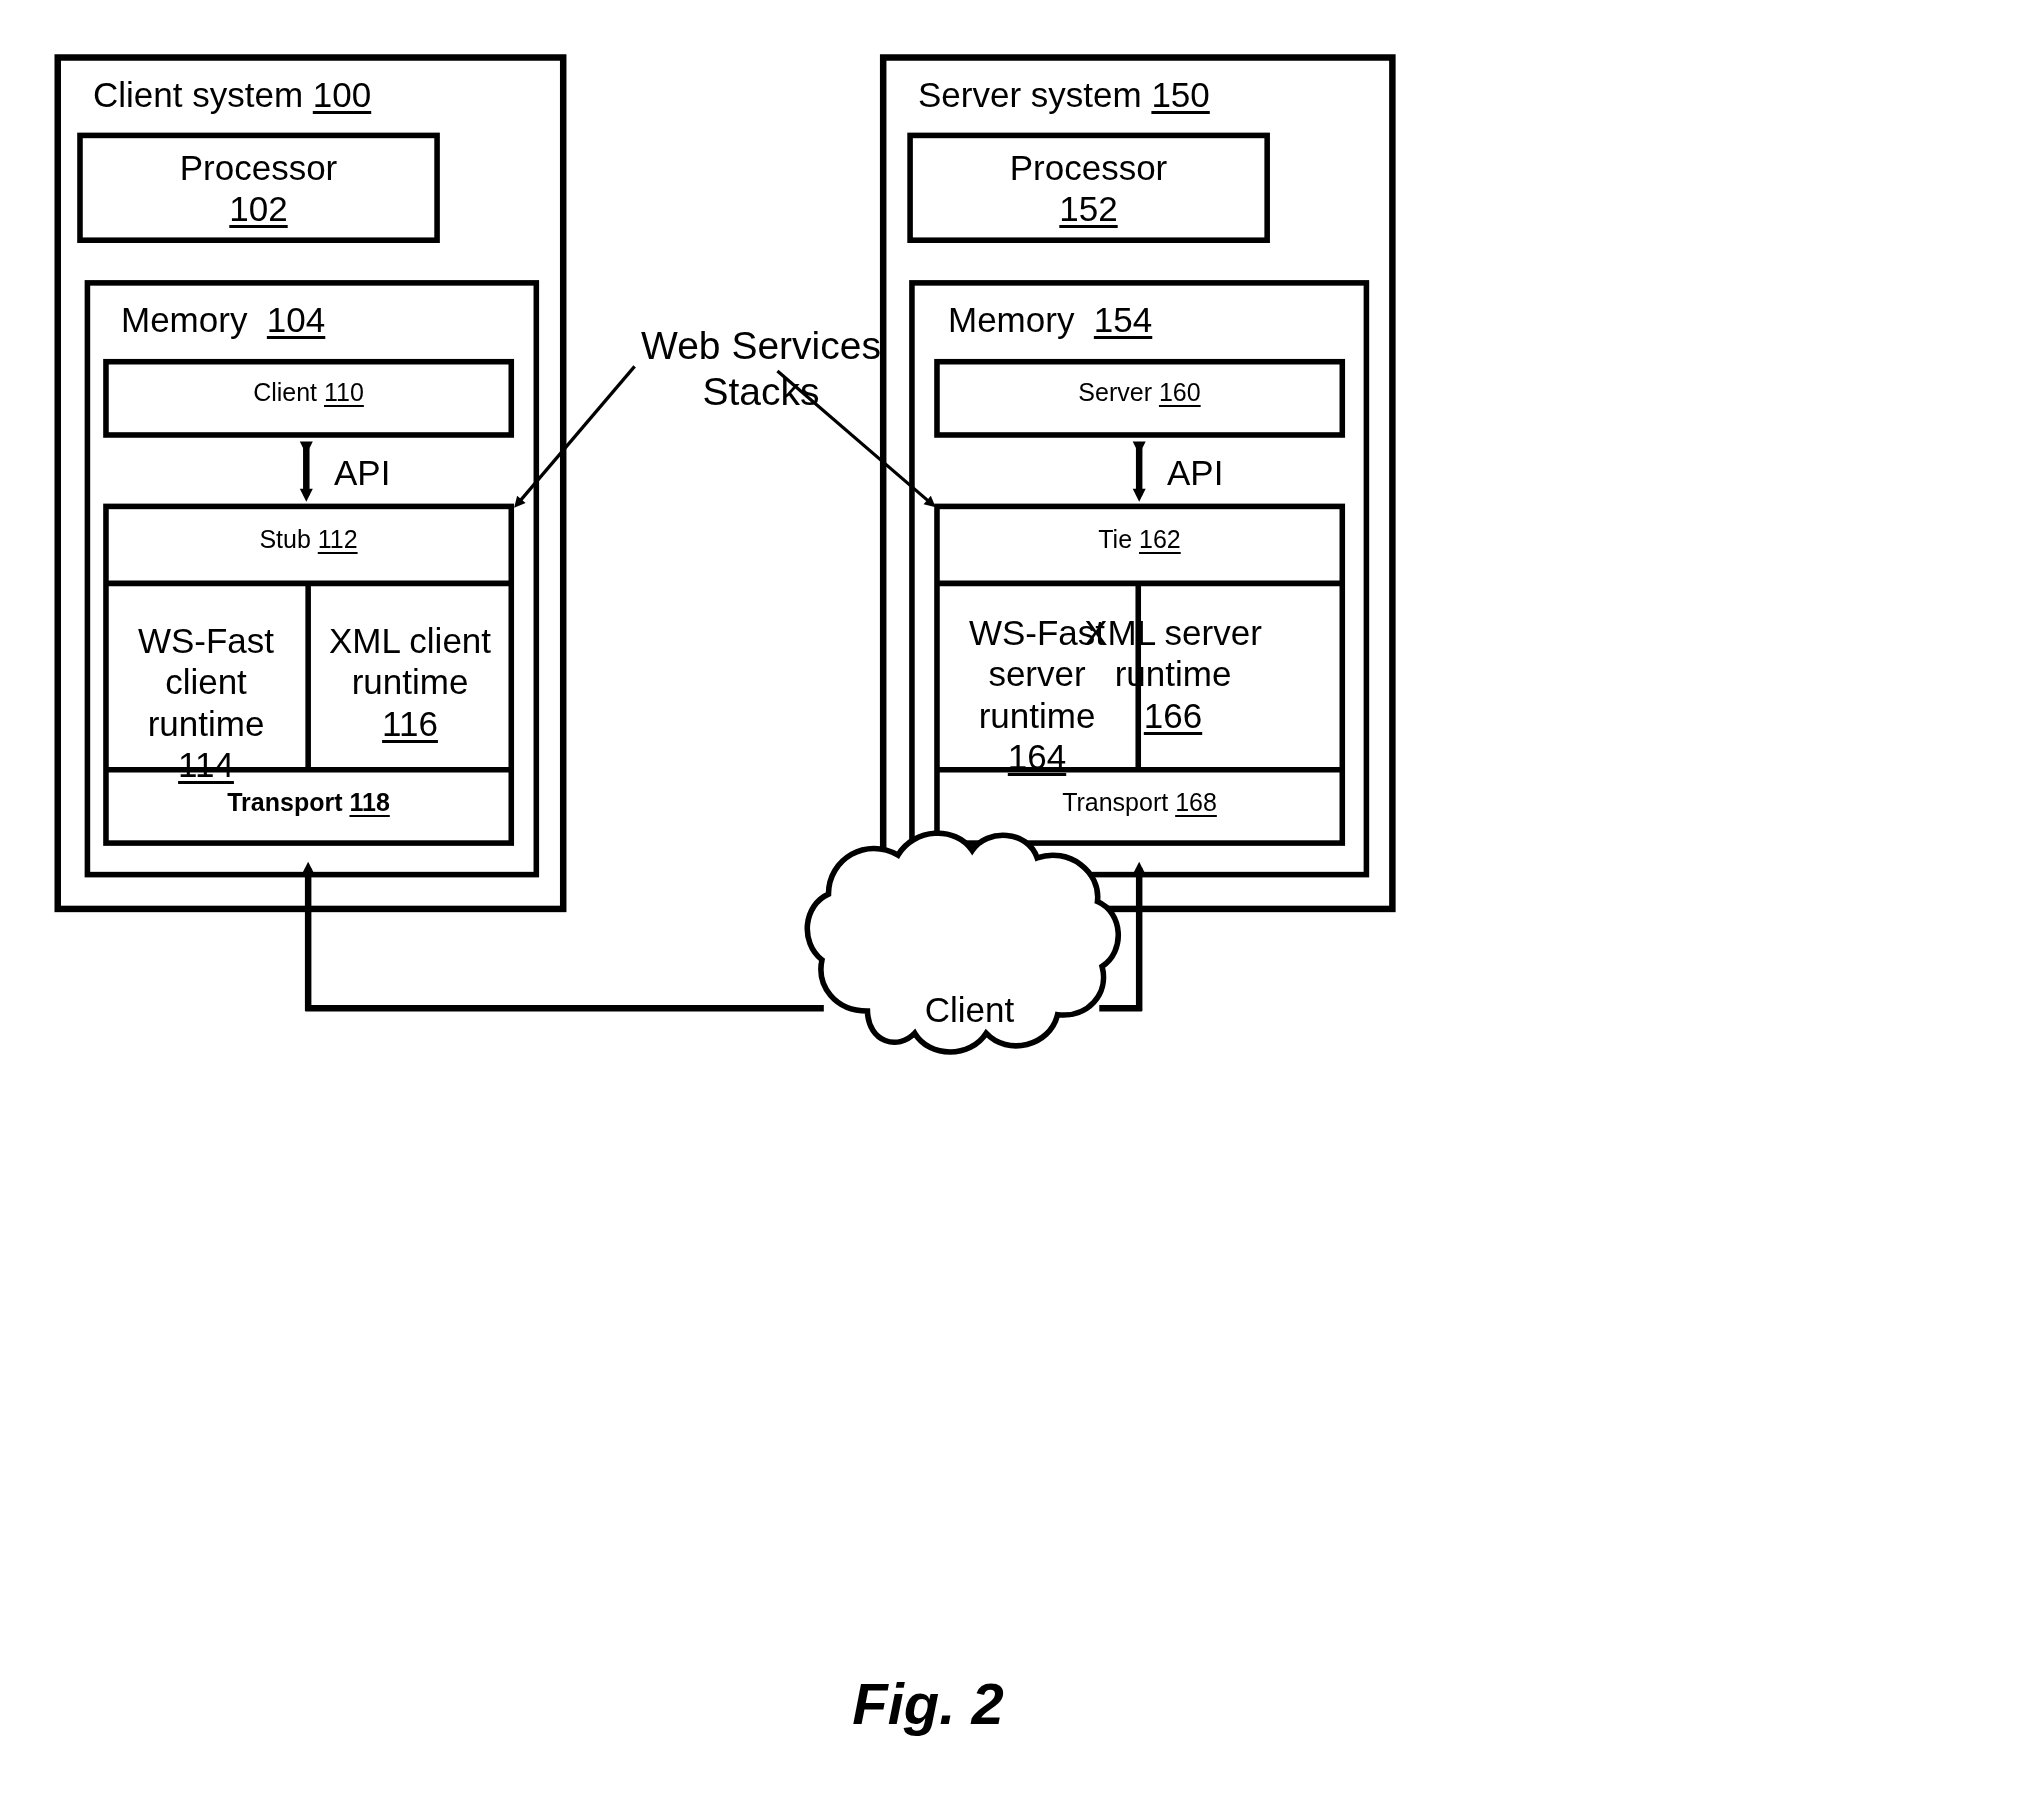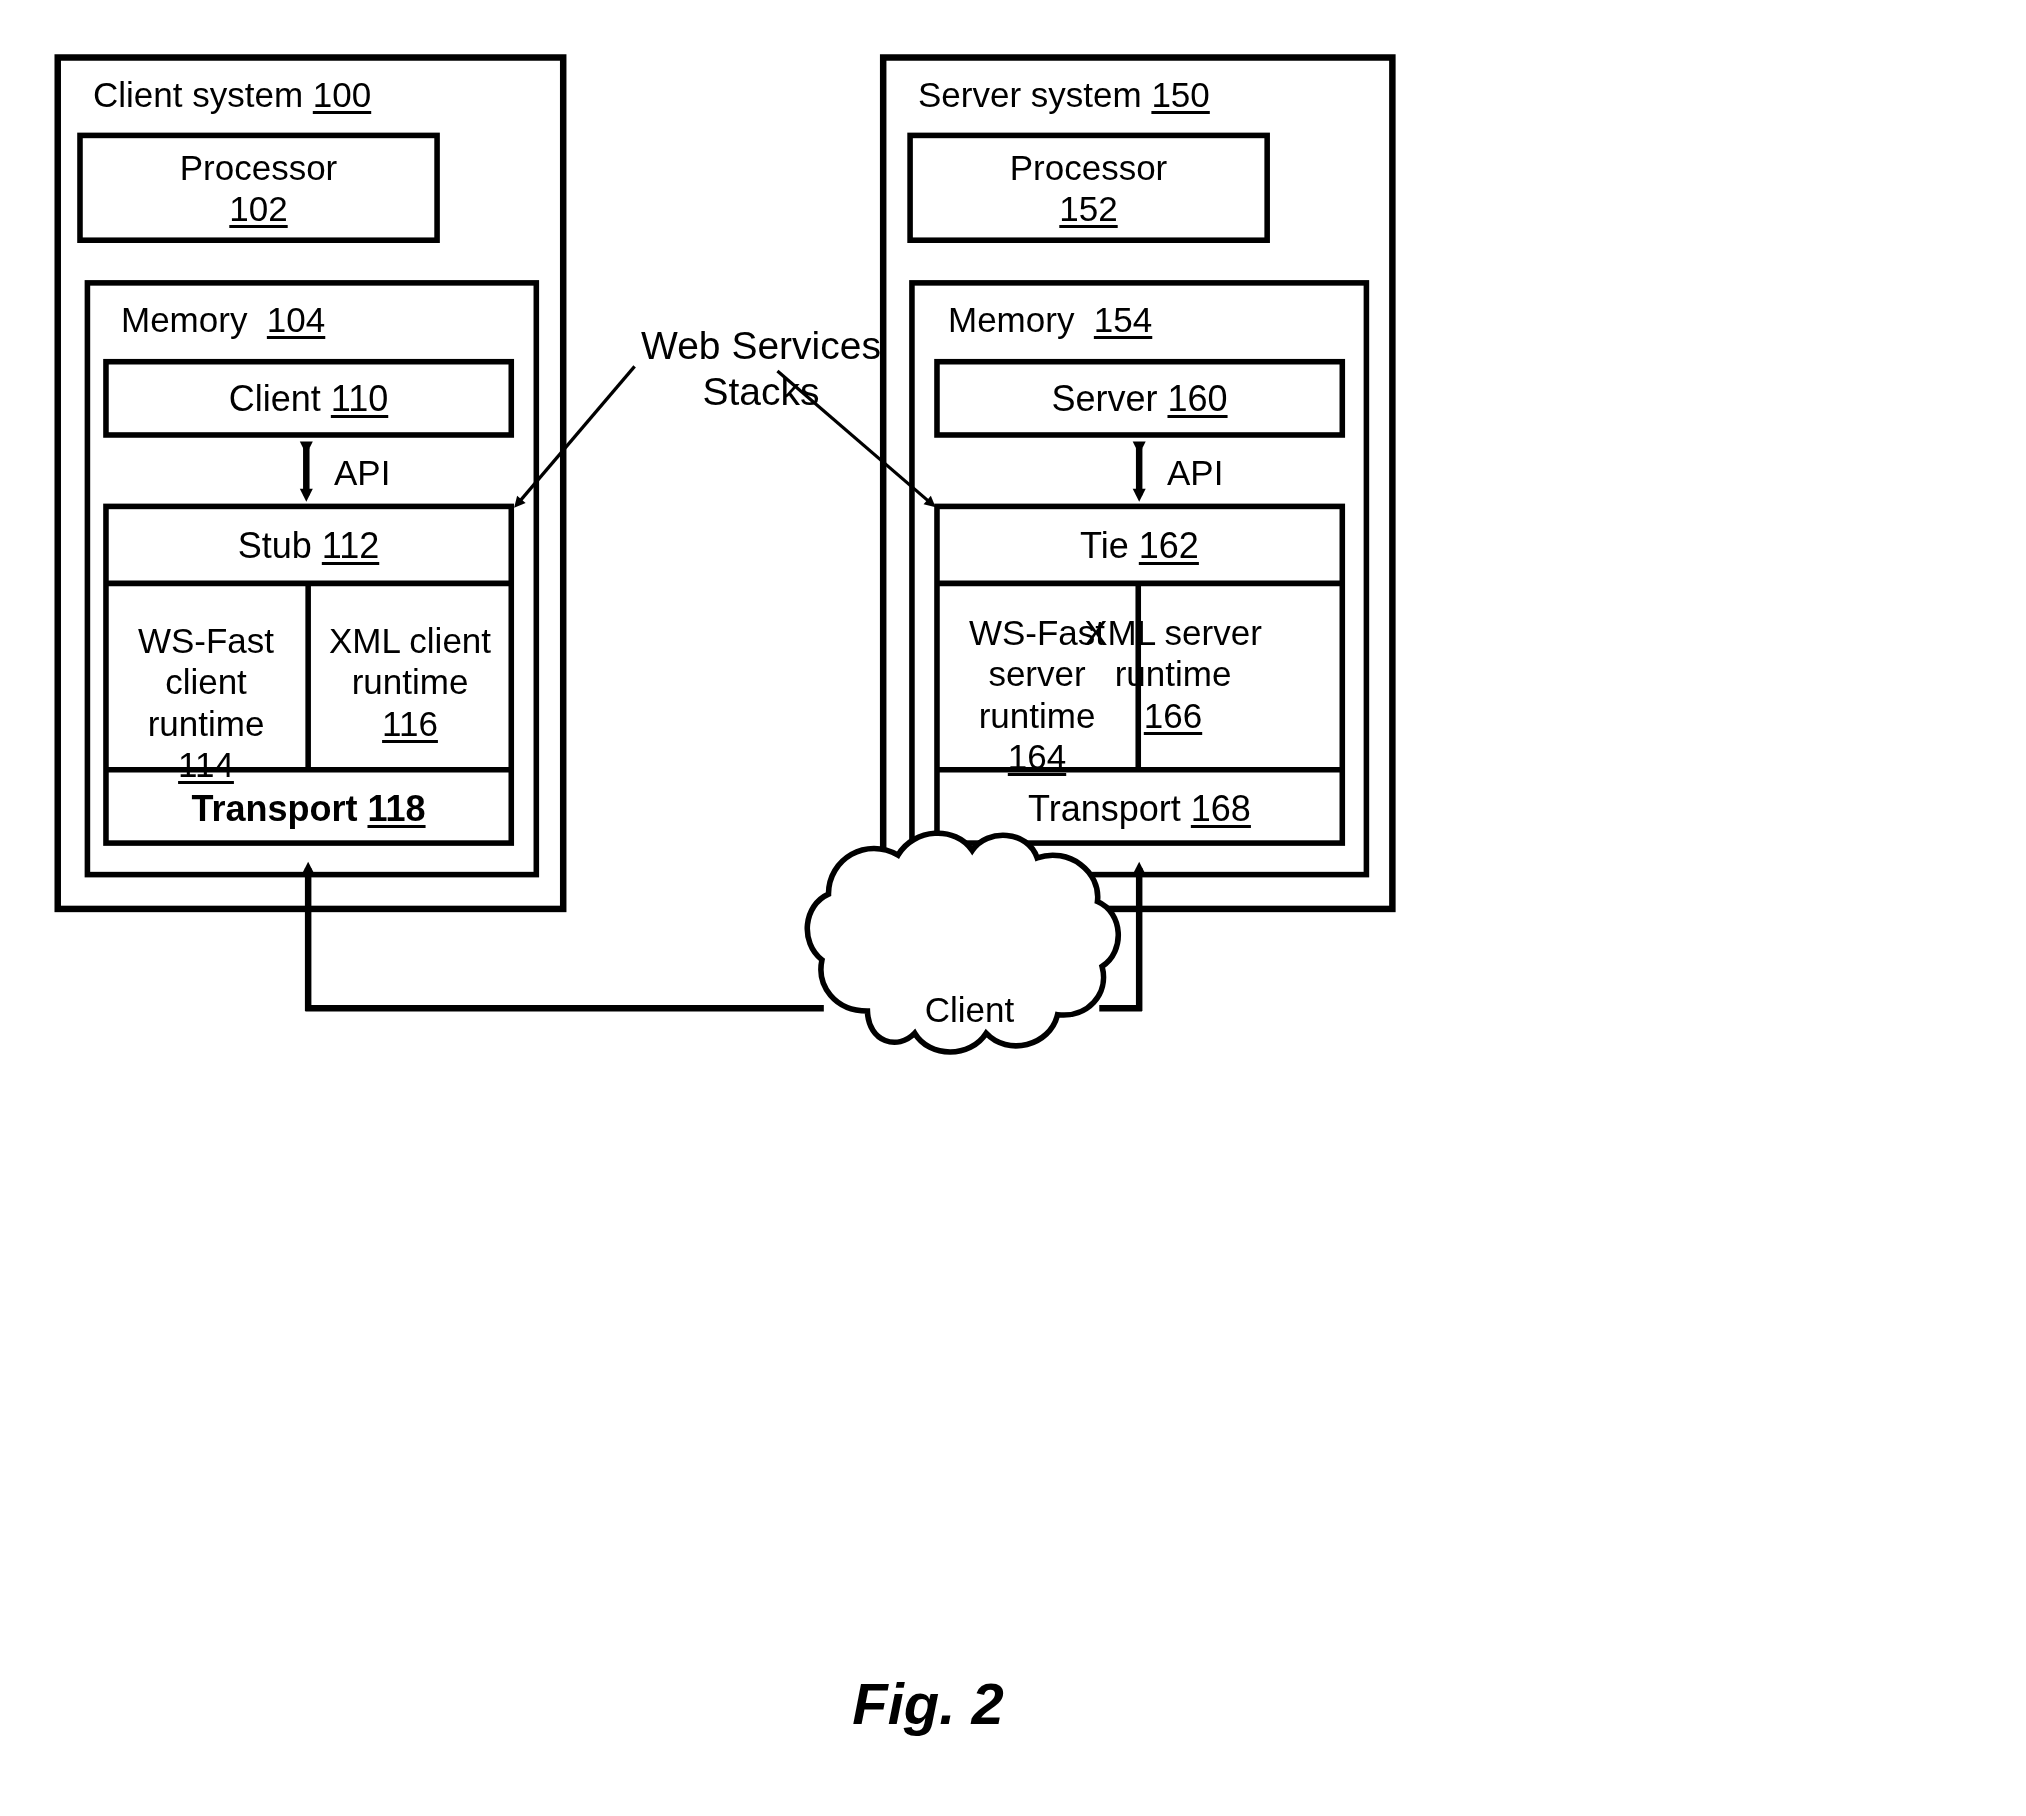--- a/index.html
+++ b/index.html
@@ -34,21 +34,21 @@
   }
   .lbl.center {
     text-align: center;
     white-space: normal;
   }
   .u {
     text-decoration: underline;
     text-underline-offset: 3.7px;
   }
   .sys-title { font-size: 35px; }
-  .box-title { font-size: 36px; }
+  .box-title { font-size: 25px; }
   .cell-title { font-size: 35px; }
   .api-lbl  { font-size: 35px; }
   .ws-lbl   { font-size: 39px; text-align: center; }
   .net-lbl  { font-size: 35px; }
   .fig-lbl  {
     font-size: 58px;
     font-style: italic;
     font-weight: bold;
     font-family: "Liberation Sans", sans-serif;
   }

